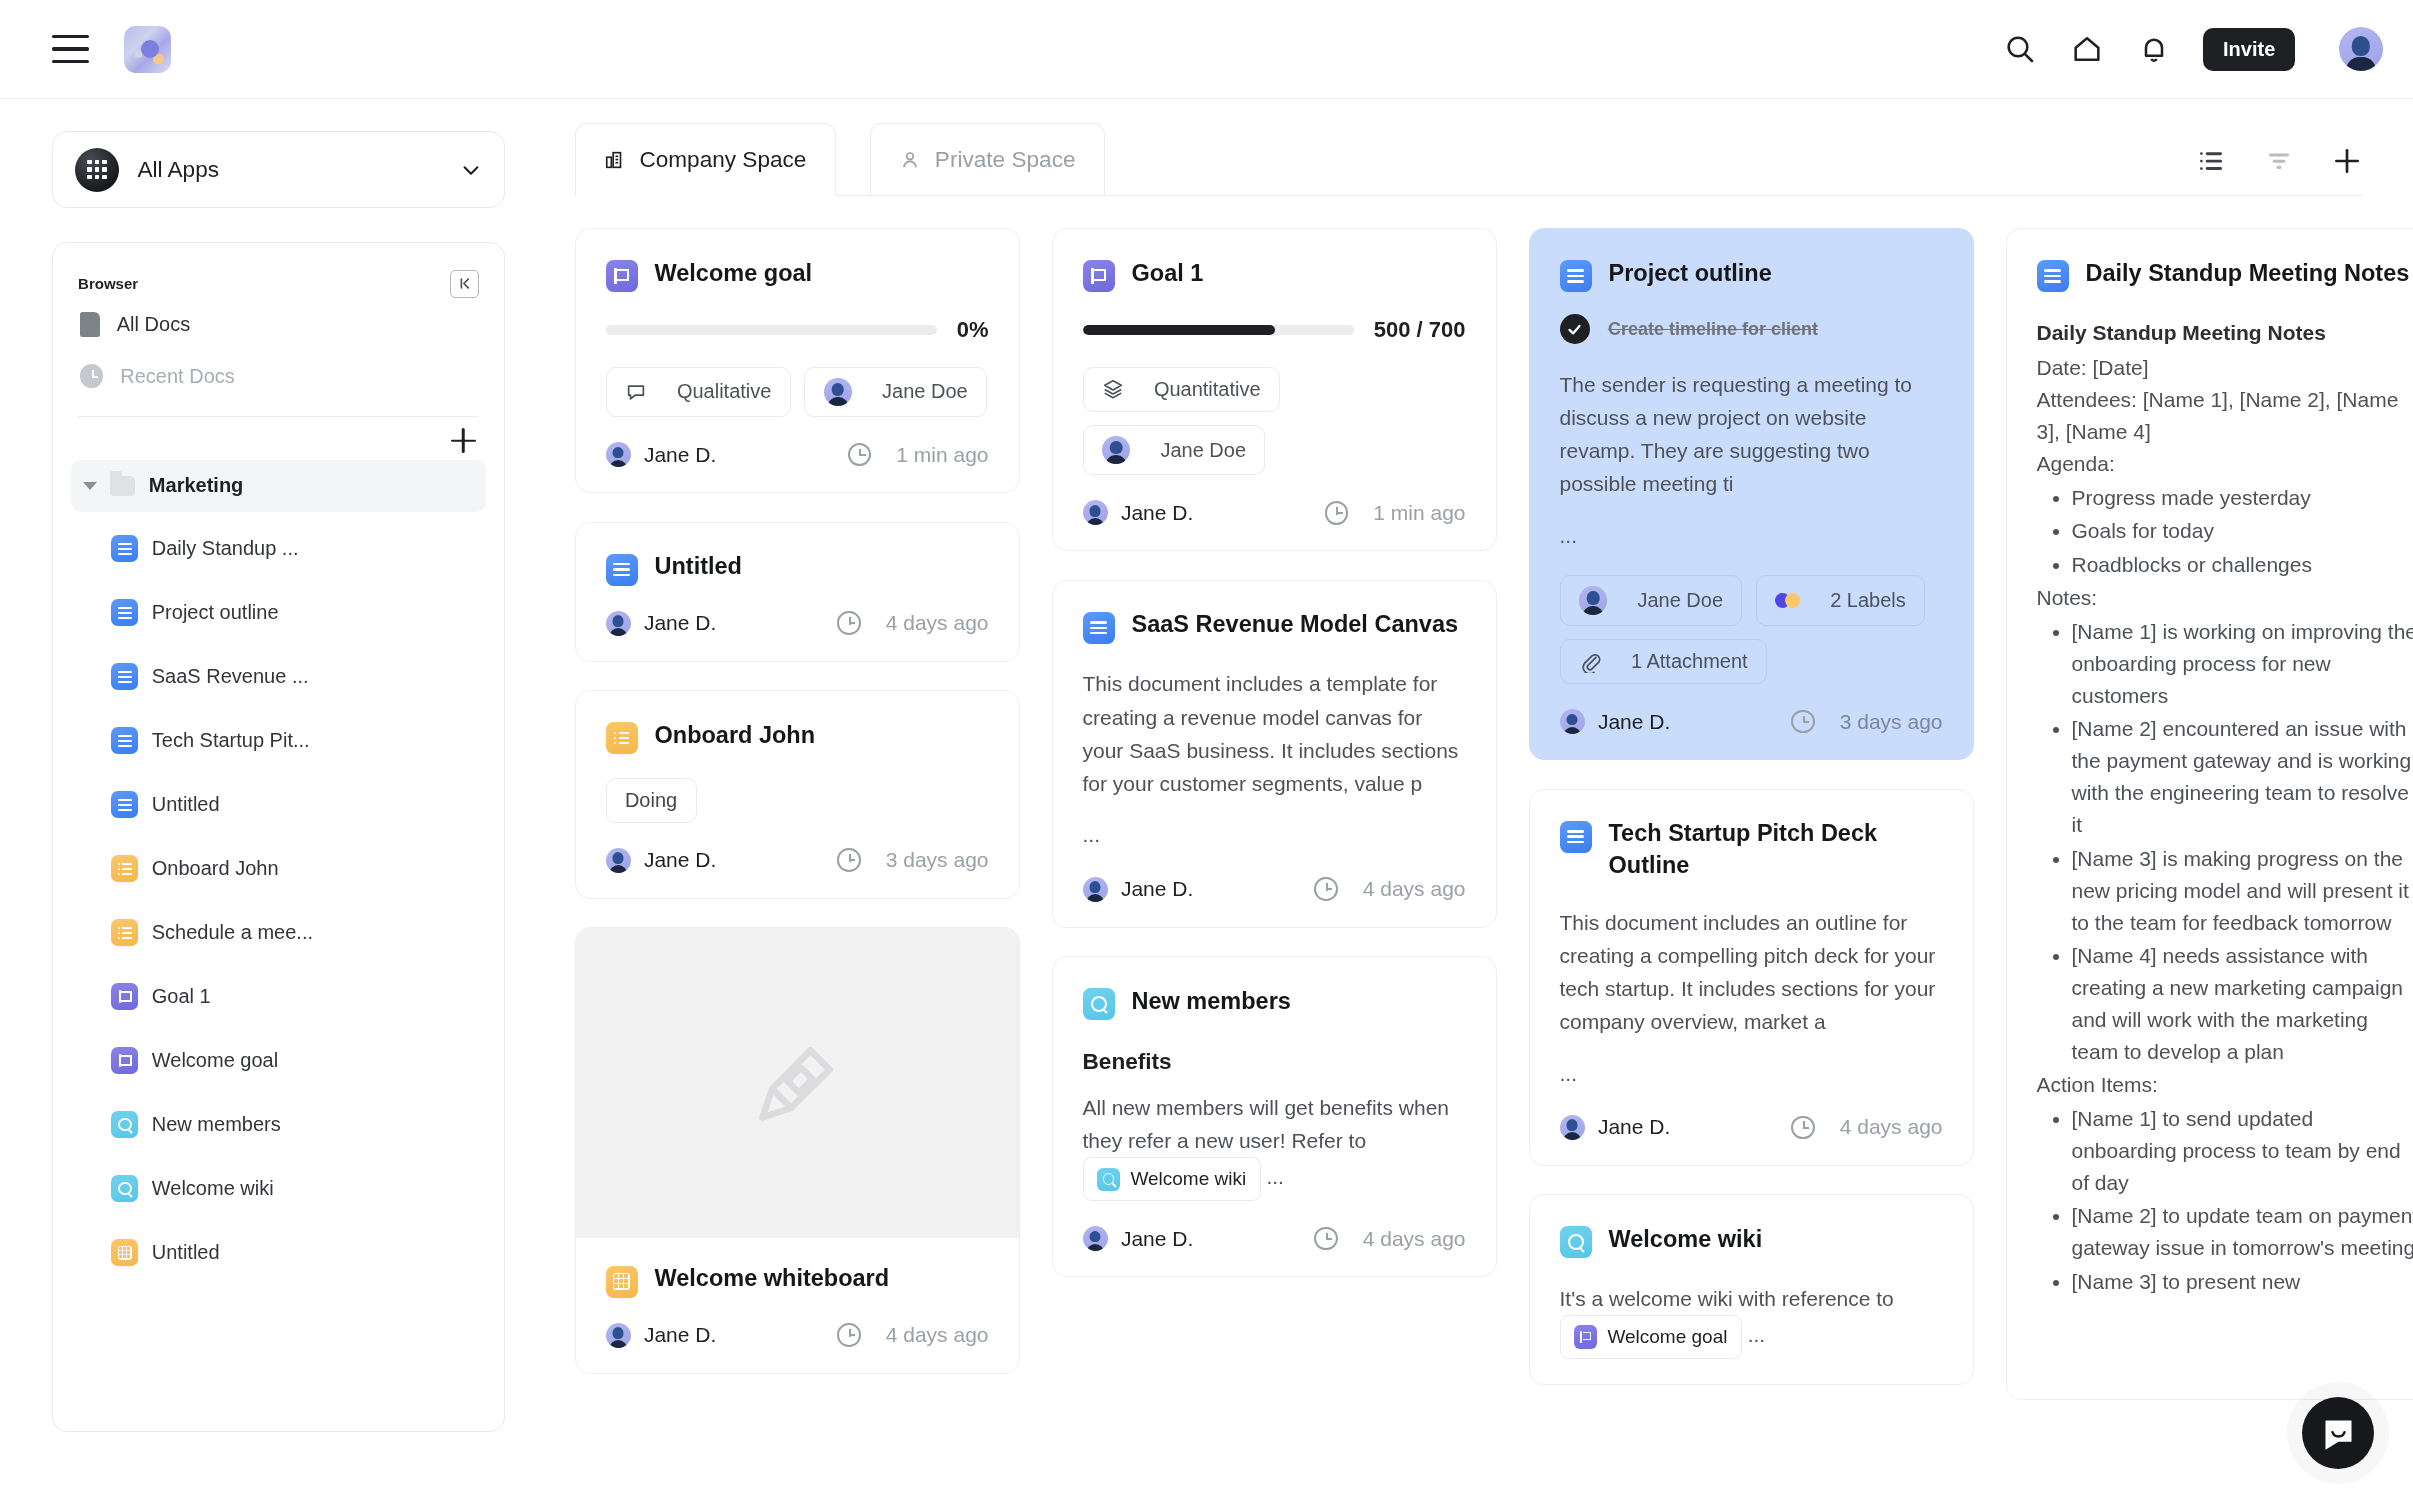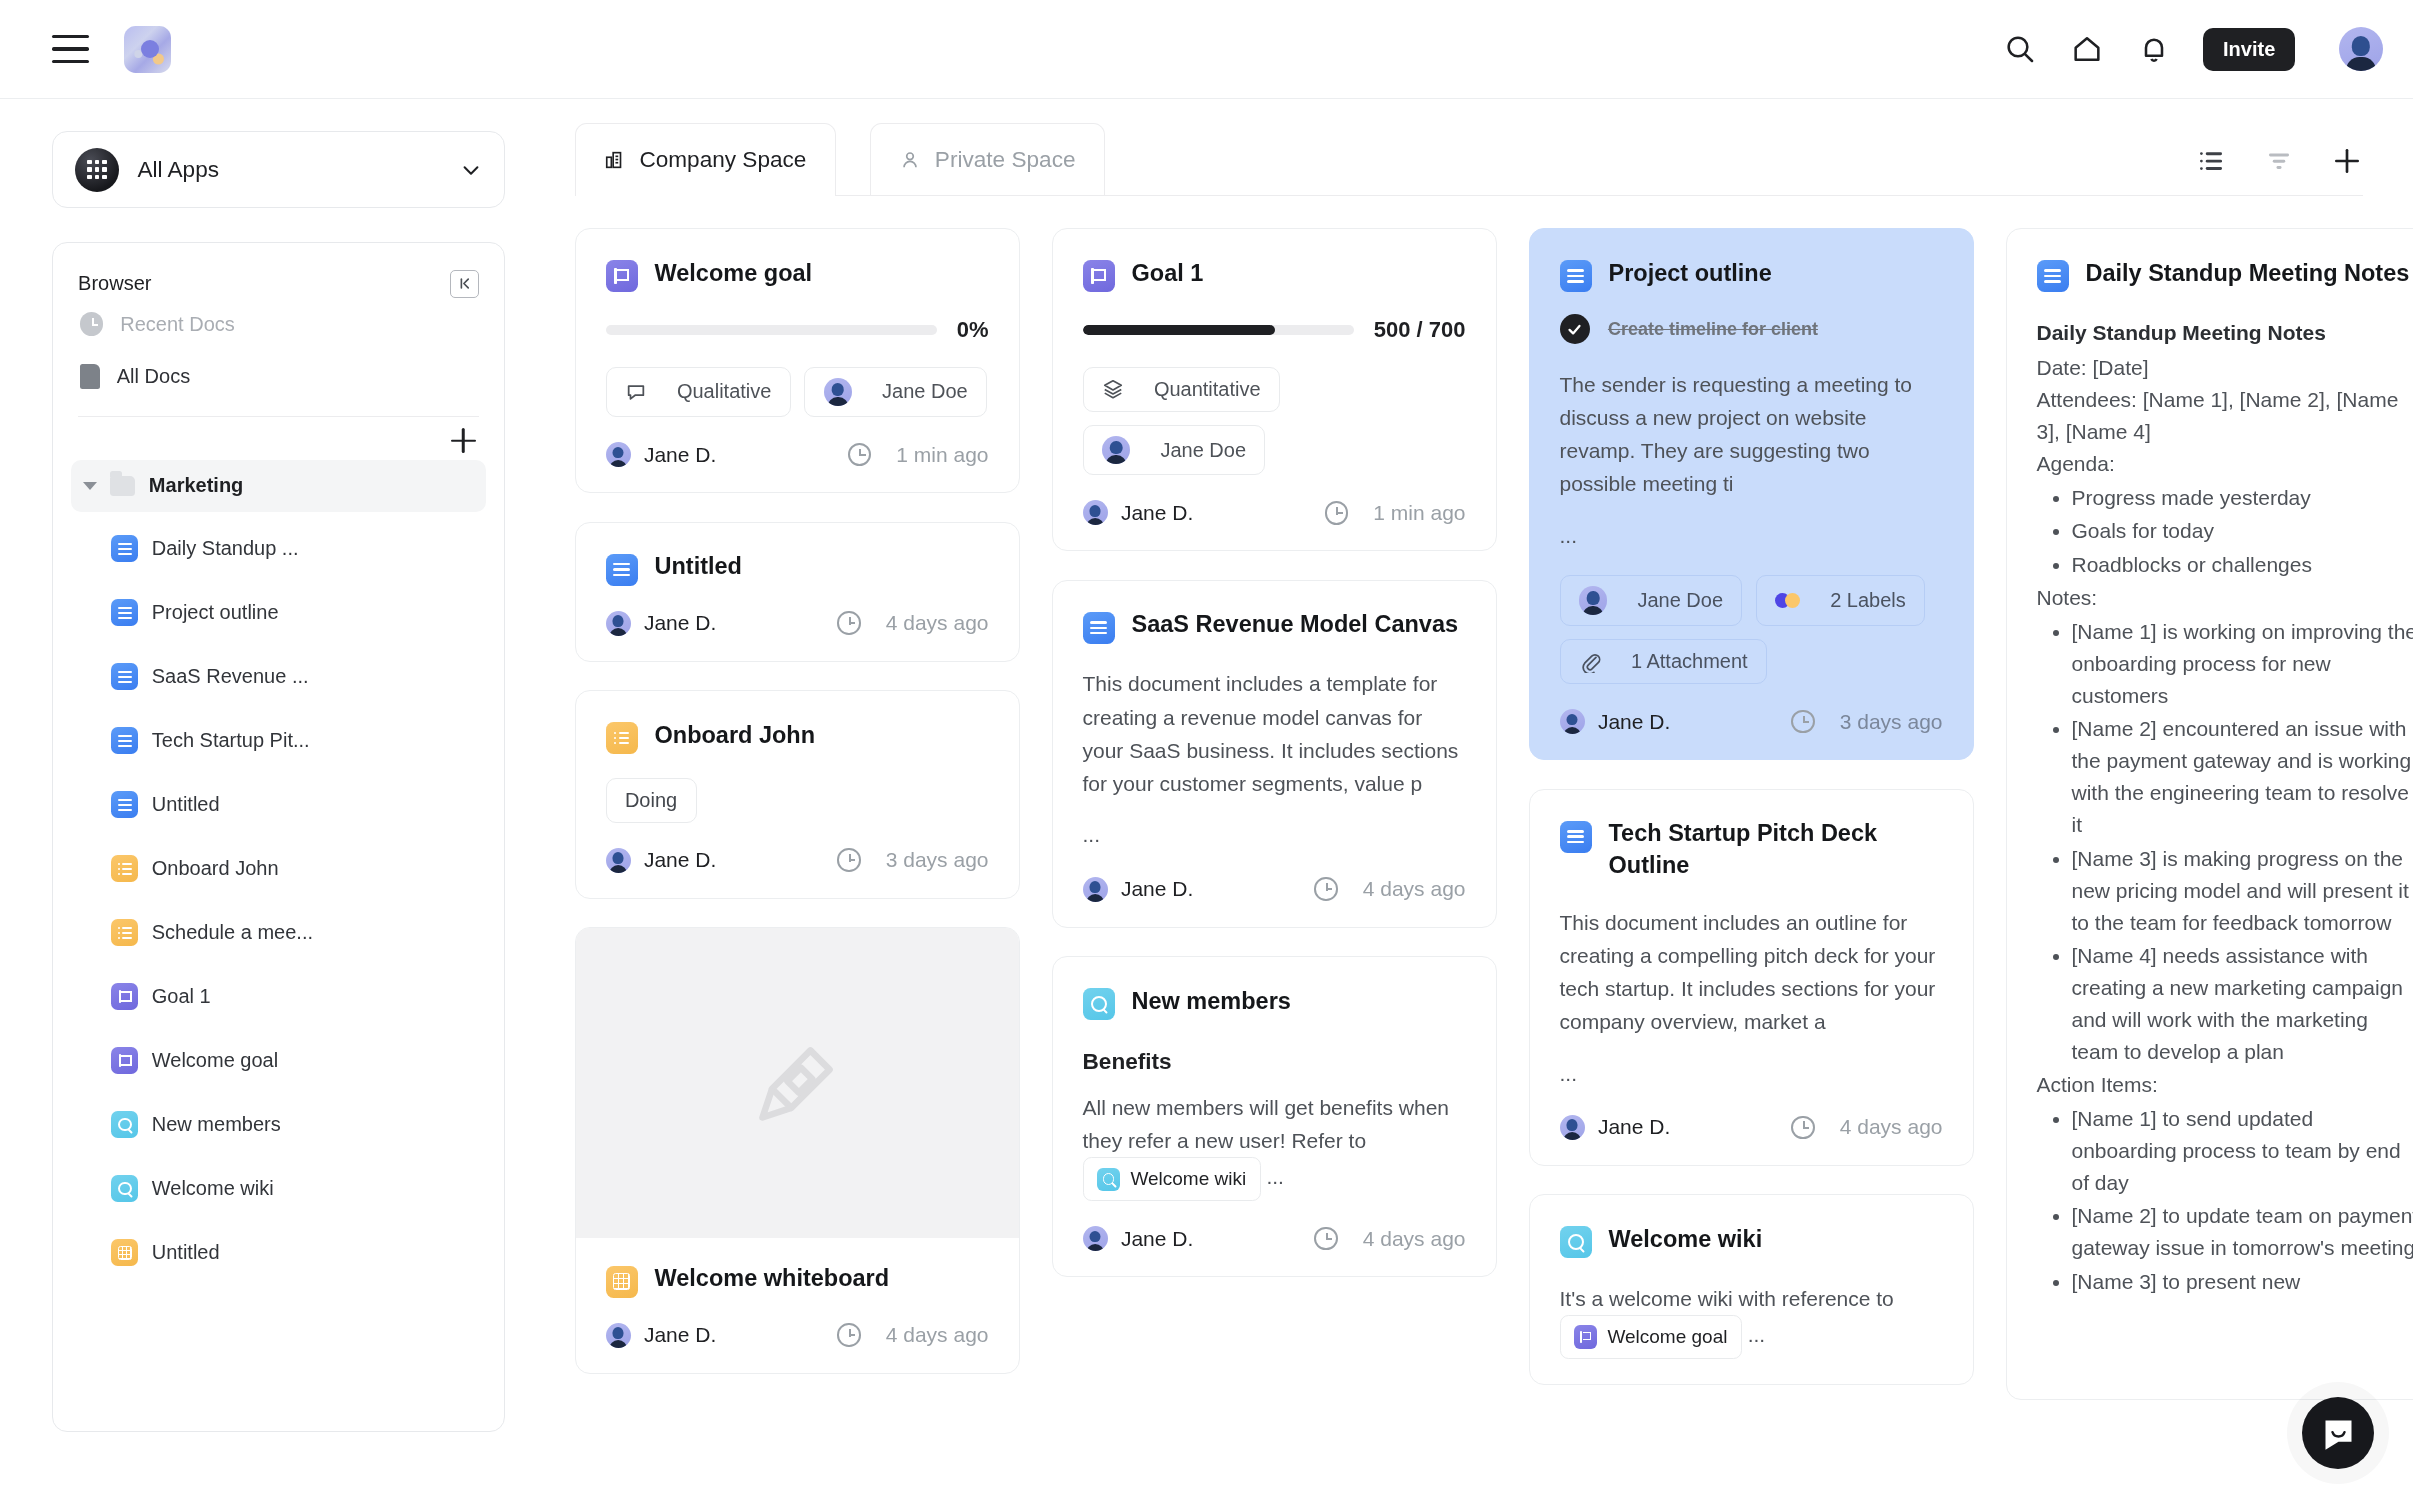--- a/index.html
+++ b/index.html
@@ -65,21 +65,21 @@
   .grid9 span { display:block; width:4.2px; height:4.2px; background:#fff; border-radius:0.8px; }
   .allapps-label { font-size: 22.6px; font-weight: 500; margin-left: 18.4px; flex:1; color:#1f2023; }
   .chev { width:22px; height:22px; }
 
   .browser-card {
     width: 453px; margin-top: 34px; border:0.8px solid #e7e9ec; border-radius: 15px;
     background:#fff; height: 1190px; padding: 20px 18.4px 0 18.4px; overflow:hidden;
     display:flex; flex-direction:column;
   }
   .browser-head { display:flex; align-items:center; justify-content:space-between; padding: 6.7px 6.7px 0 6.7px; }
-  .browser-title { font-size: 20px; font-weight: 400; color:#1f2023; }
+  .browser-title { font-size: 15px; font-weight: 700; color:#1f2023; }
   .collapse-btn { width:28.5px; height:28.5px; border:1.7px solid #b4b7bd; border-radius:5px; display:flex; align-items:center; justify-content:center; cursor:pointer; }
 
   .nav-item { display:flex; align-items:center; gap: 17px; height: 52px; padding: 0 8.4px; border-radius:8.4px; cursor:pointer; }
   .nav-item .lbl { font-size: 20px; }
   .nav-item.muted .lbl { color:#a9adb3; }
   .nav-item .lbl.dark { color:#2f3136; }
   .ic-clock { width:23.5px; height:23.5px; border-radius:50%; background:#c5c8cd; position:relative; }
   .ic-clock::after { content:""; position:absolute; left:50%; top:22%; width:2.1px; height:7.5px; background:#fff; }
   .ic-clock::before { content:""; position:absolute; left:50%; top:48%; width:6.7px; height:2.1px; background:#fff; }
   .ic-doc { width:20px; height:25px; background:#7d8289; border-radius:2.5px 5.9px 2.5px 2.5px; }
@@ -294,27 +294,27 @@
       <div class="browser-head">
         <div class="browser-title">Browser</div>
         <div class="collapse-btn">
           <svg width="15" height="15" viewBox="0 0 24 24" fill="none" stroke="#4b4f55" stroke-width="2.6" stroke-linecap="round" stroke-linejoin="round">
               <line x1="7" y1="5" x2="7" y2="19"></line>
               <polyline points="18,5 11,12 18,19"></polyline>
             </svg>
         </div>
       </div>
 
+      <div class="nav-item">
+        <span class="ic-doc"></span>
+        <span class="lbl dark">All Docs</span>
+      </div>
       <div class="nav-item muted">
         <span class="ic-clock"></span>
         <span class="lbl">Recent Docs</span>
-      </div>
-      <div class="nav-item">
-        <span class="ic-doc"></span>
-        <span class="lbl dark">All Docs</span>
       </div>
 
       <div class="divider"></div>
       <div class="addrow">
         <div class="plus-sm"></div>
       </div>
 
       <div class="folder-row">
         <span class="caret"></span>
         <span class="ic-folder"></span>

